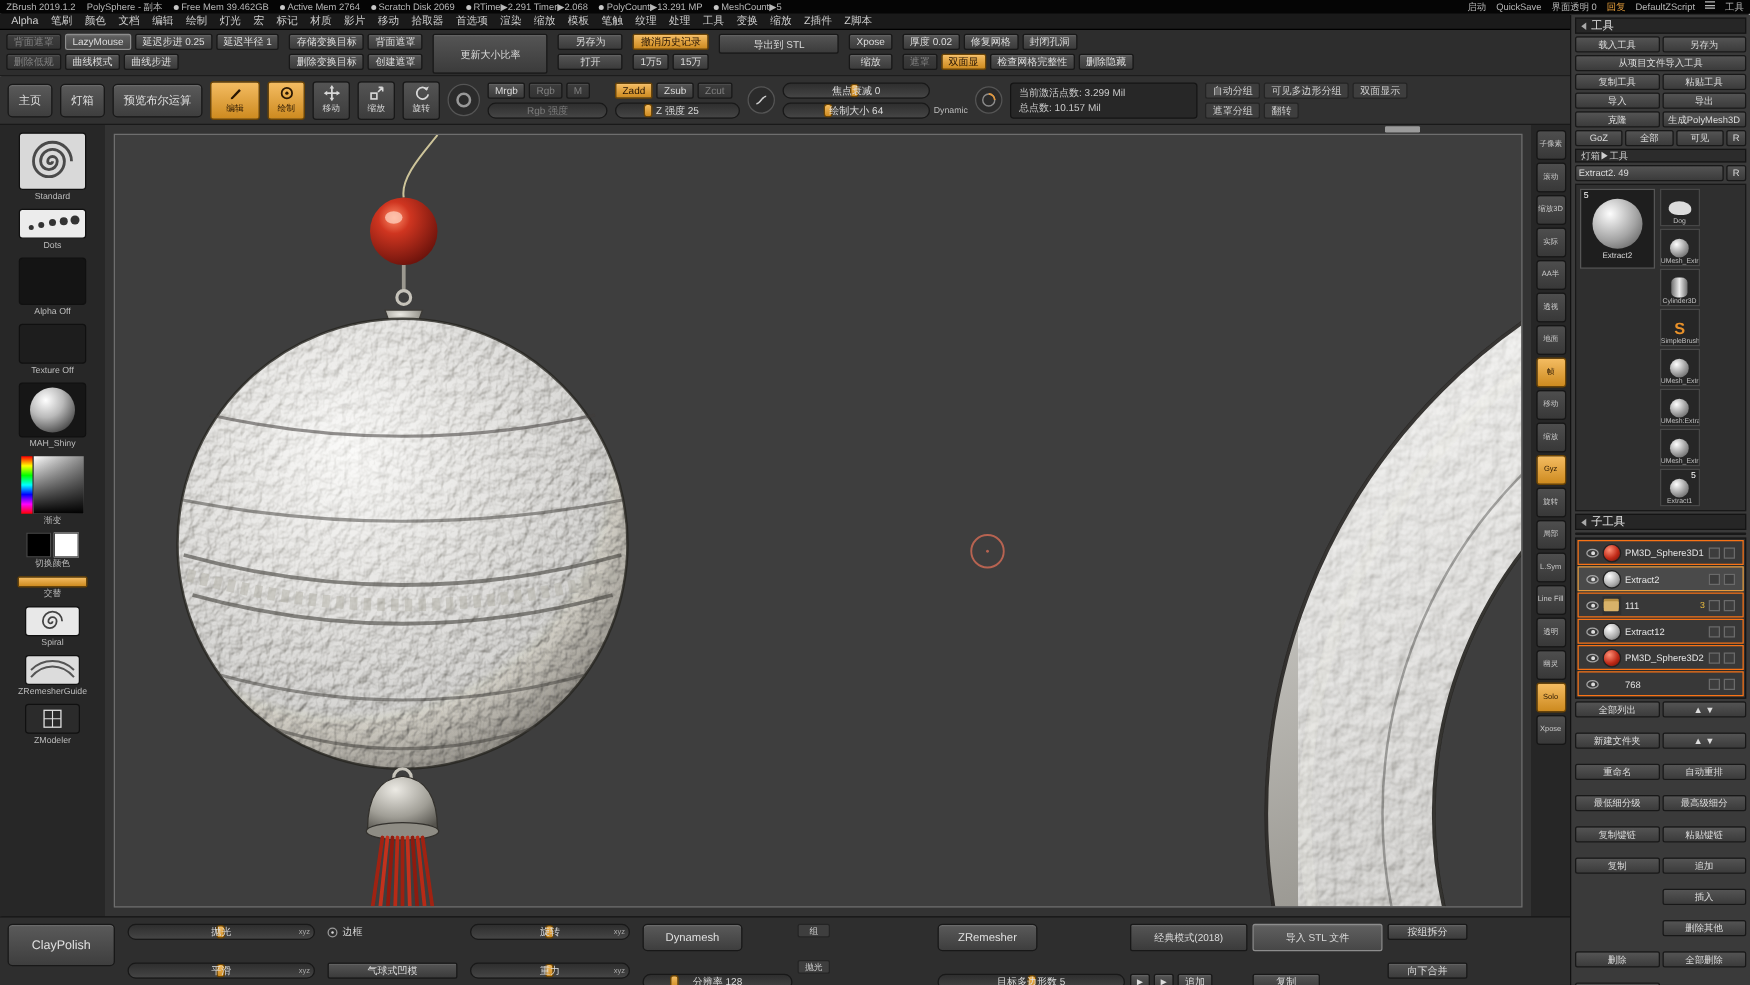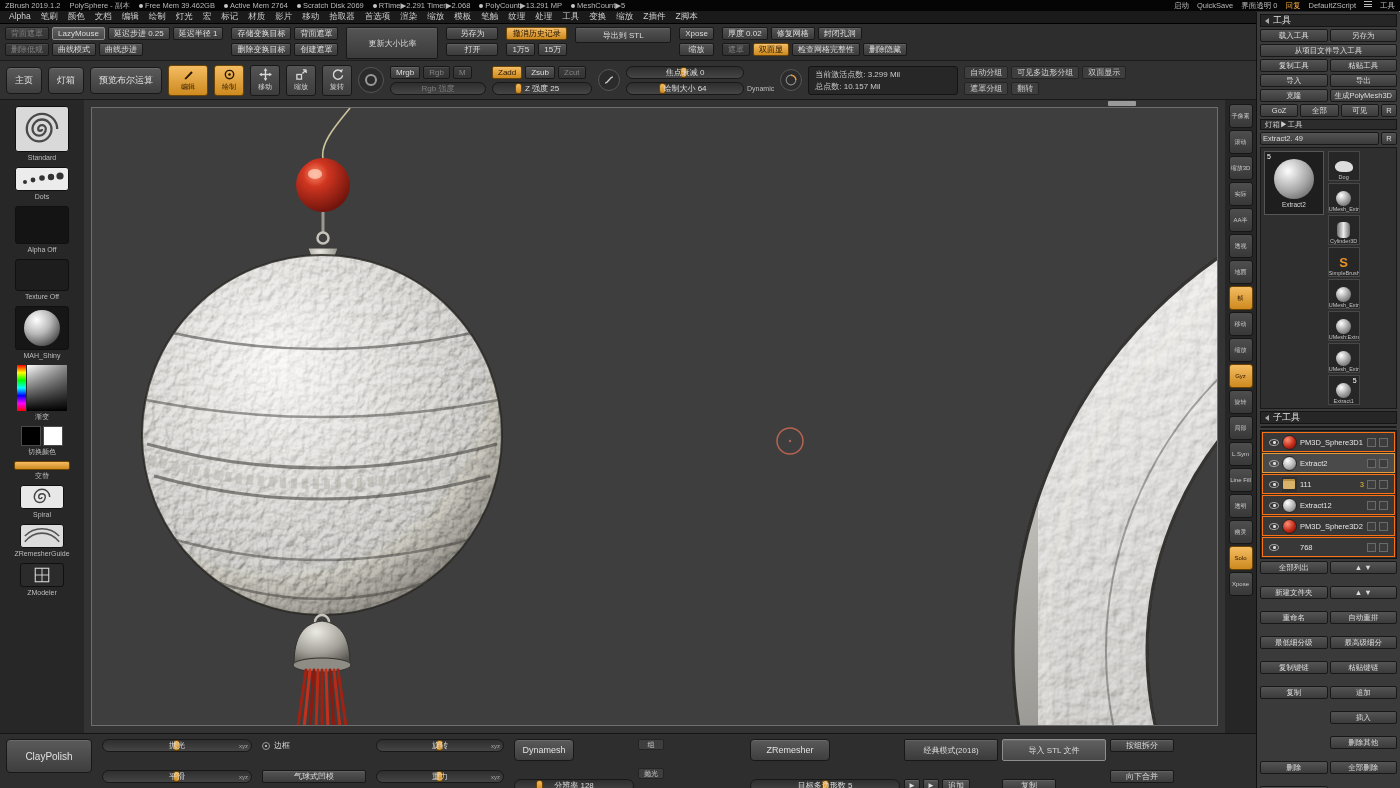--- a/index.html
+++ b/index.html
@@ -763,21 +763,21 @@
       </div>
         <div class="zsl" style="width:128px">
         <span class="knob" style="left:47%"></span>
         <span class="lab">镜像</span>
         <span class="axis">xyz</span>
       </div>
       </div>
 
     <div style="display:flex;gap:4px">
       <div class="gcol">
-        <span class="shelf-btn" style="height:22px;width:60px">Dynamesh</span>
+        <span class="shelf-btn" style="height:22px;width:80px">Dynamesh</span>
         <div class="zsl" style="width:120px">
             <span class="knob" style="left:18%"></span>
             <span class="lab">分辨率 128</span>
           </div>
       </div>
       <div class="gcol">
         <span class="flatbtn" style="height:11px;font-size:7px">组</span>
         <span class="flatbtn" style="height:11px;font-size:7px">抛光</span>
         <span class="flatbtn" style="height:11px;font-size:7px">投射</span>
       </div>

